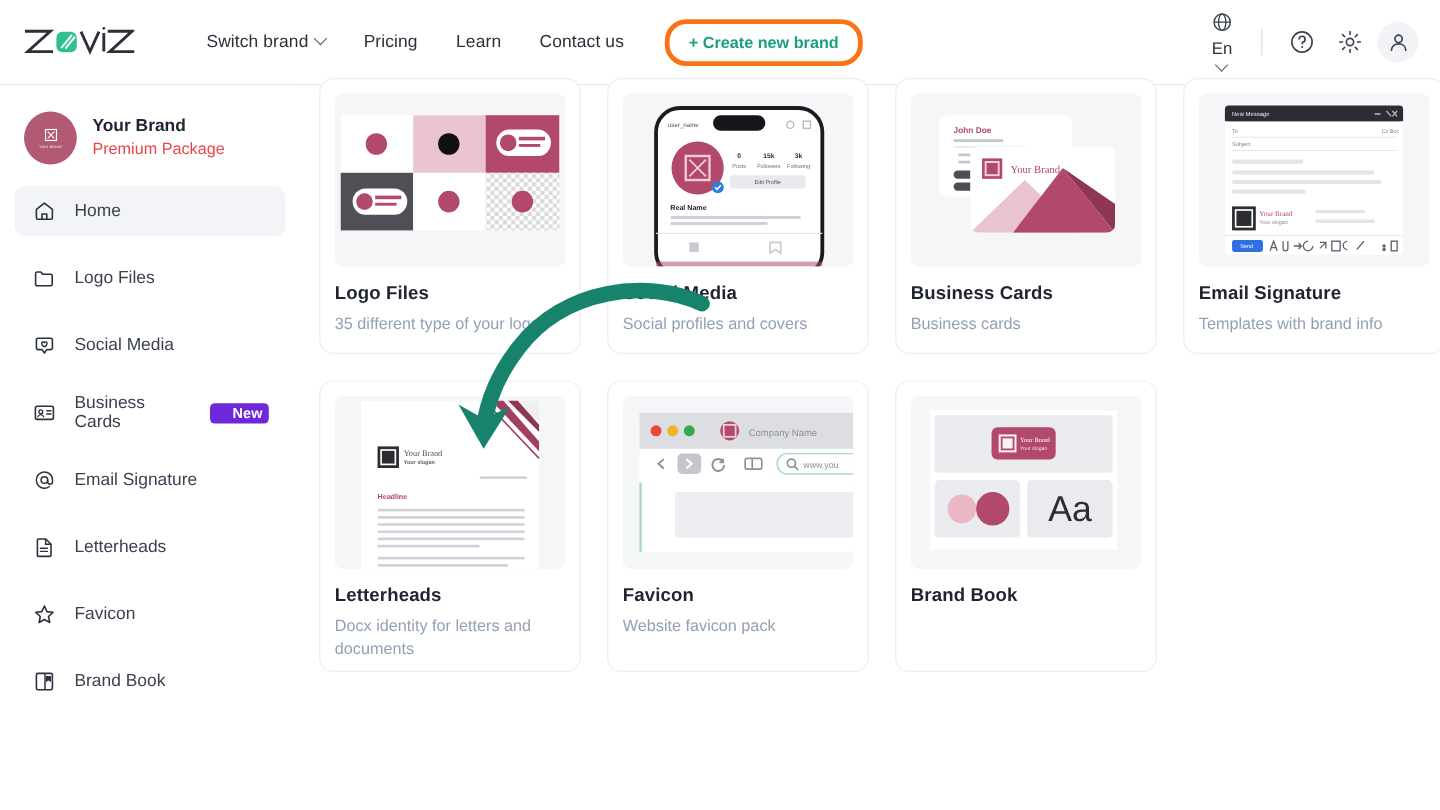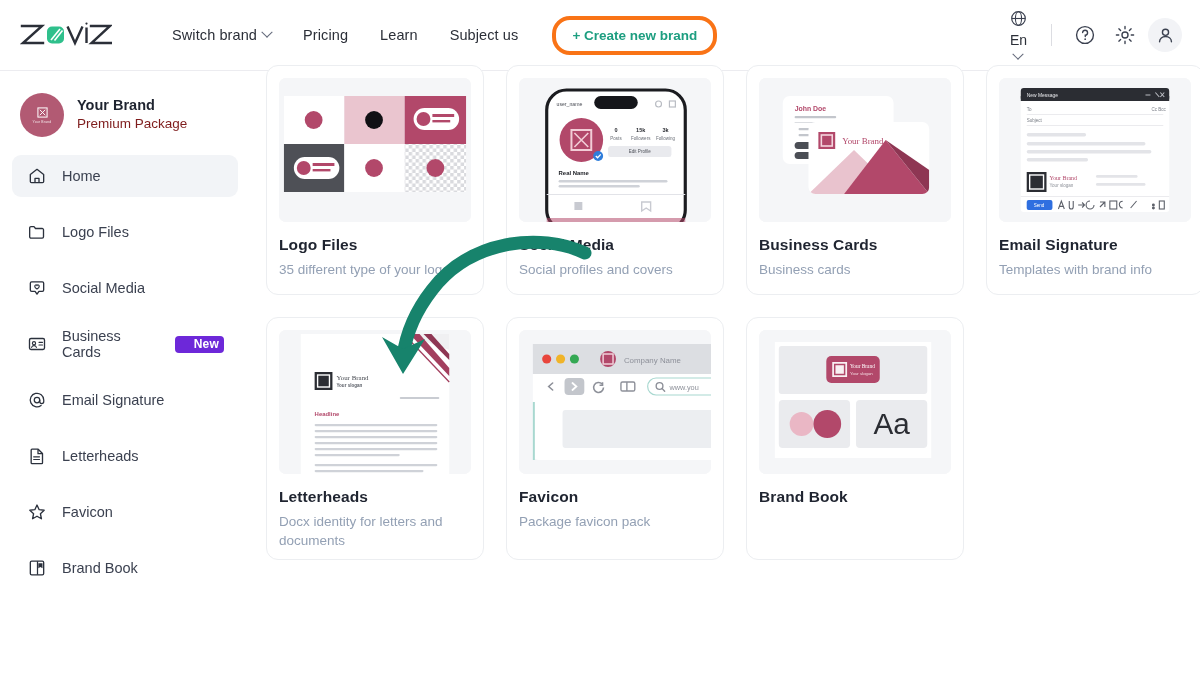--- a/index.html
+++ b/index.html
@@ -62,21 +62,21 @@
   .brand-row { display:flex; align-items:center; gap: 13px; padding: 6px 8px 0 8px; margin-bottom: 18px;}
   .brand-avatar {
     width: 44px; height: 44px; border-radius:50%;
     background: #b25a73; flex: 0 0 44px;
     display:flex; flex-direction:column; align-items:center; justify-content:center;
     overflow:hidden;
   }
   .brand-avatar .mono { width:11px;height:11px; }
   .brand-avatar .sub { font-size:3.4px; color:#fff; opacity:.85; margin-top:2px; letter-spacing:.2px;}
   .brand-name { font-size:14.5px; font-weight:bold; color:#1f2430; line-height:1.35; }
-  .brand-pkg { font-size:13.5px; color:#7f1d1d; line-height:1.4; }
+  .brand-pkg { font-size:13.5px; color:#ef4444; line-height:1.4; }
 
   .nav-list { display:flex; flex-direction:column; gap: 14px; }
   .side-item {
     display:flex; align-items:center; gap: 15px;
     height: 42px; padding: 0 14px;
     border-radius: 9px; cursor:pointer;
     font-size: 14.5px; color: #3b4150;
   }
   .side-item.active { background:#f2f4f7; }
   .side-icon { width: 21px; height:21px; flex:0 0 21px; display:flex; align-items:center; justify-content:center; }
@@ -138,21 +138,21 @@
         <span>Switch brand</span>
         <span class="chev"></span>
       </div>
       <div class="nav-item">
         <span>Pricing</span>
       </div>
       <div class="nav-item">
         <span>Learn</span>
       </div>
       <div class="nav-item">
-        <span>Subject us</span>
+        <span>Contact us</span>
       </div>
       <div class="create-btn">+ Create new brand</div>
     </div>
 
     <div class="header-right">
       <div class="lang">
         <svg width="17" height="17" viewBox="0 0 20 20">
           <circle cx="10" cy="10" r="8" fill="none" stroke="#3b4150" stroke-width="1.4"></circle>
           <ellipse cx="10" cy="10" rx="3.6" ry="8" fill="none" stroke="#3b4150" stroke-width="1.3"></ellipse>
           <path d="M2.3 10 H17.7" stroke="#3b4150" stroke-width="1.3"></path>
@@ -519,21 +519,21 @@
                 <circle cx="128" cy="42" r="3.4" fill="none" stroke="#8d9099" stroke-width="1.4"></circle>
                 <path d="M130.6 44.6l2.6 2.6" stroke="#8d9099" stroke-width="1.4" stroke-linecap="round"></path>
                 <text x="138" y="46" font-family="Liberation Sans, sans-serif" font-size="7.4" fill="#8d9099">www.you</text>
               </g>
               <rect x="0" y="58" width="2" height="58" fill="#a8d8d0"></rect>
               <rect x="30" y="66" width="162" height="38" rx="3" fill="#eceef1"></rect>
             </g>
           </svg>
         </div>
         <div class="card-title">Favicon</div>
-        <div class="card-desc">Package favicon pack</div>
+        <div class="card-desc">Website favicon pack</div>
       </div>
 
       <div class="card row2">
         <div class="thumb">
           <svg width="100%" height="100%" viewBox="0 0 194 144" preserveAspectRatio="none">
             <rect width="194" height="144" fill="#f5f6f8"></rect>
             <g transform="translate(16,12)">
               <rect x="0" y="0" width="158" height="116" fill="#ffffff"></rect>
               <rect x="4" y="4" width="150" height="48" rx="3" fill="#eaebee"></rect>
               <rect x="52" y="14" width="54" height="27" rx="5" fill="#b2486a"></rect>

